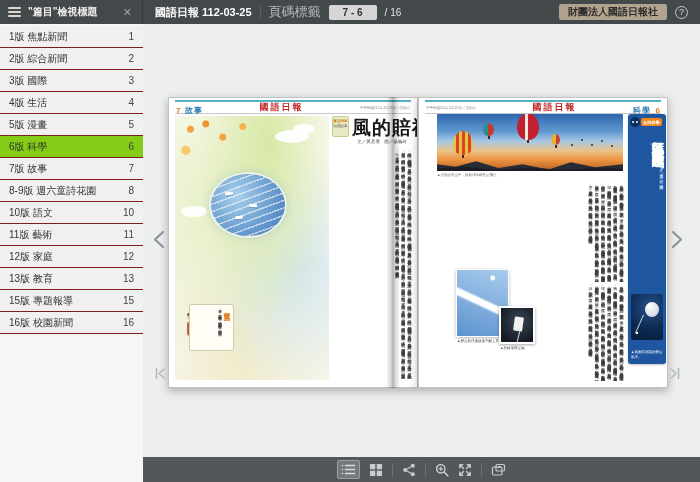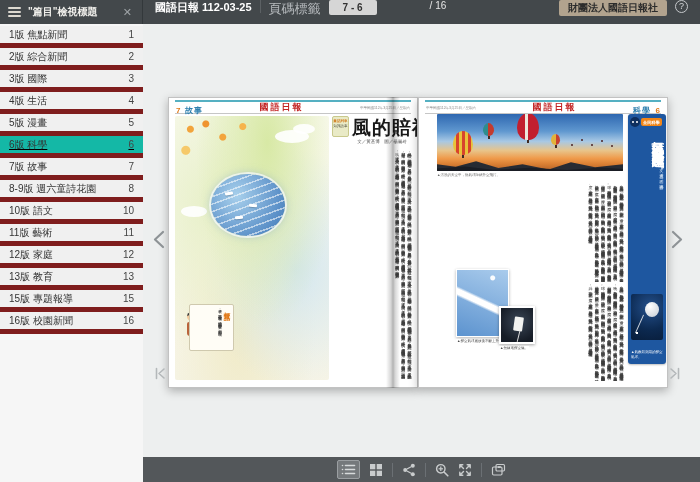--- a/index.html
+++ b/index.html
@@ -6,34 +6,34 @@
   html,body { width:700px; height:482px; overflow:hidden; font-family:"Liberation Sans", sans-serif; }
   #app { position:relative; width:700px; height:482px; background:#edefef; }
 
   
   .topbar { position:absolute; top:0; left:0; right:0; height:24px; background:#43484b; display:flex; z-index:30; }
   .topbar-left { flex:0 0 143px; display:flex; align-items:center; gap:7px; padding:0 8px; border-right:1px solid #33383b; }
   .hamb { display:flex; flex-direction:column; gap:2px; cursor:pointer; }
   .hamb i { display:block; width:13px; height:2px; background:#ddd9d0; border-radius:1px; }
   .toc-title { color:#f1f0ec; font-size:10px; font-weight:bold; white-space:nowrap; flex:1; }
   .x-close { color:#9fa4a7; font-size:11px; cursor:pointer; padding:0 2px; }
-  .topbar-main { flex:1; display:flex; align-items:flex-start; gap:8px; padding:0 12px; }
+  .topbar-main { flex:1; display:flex; align-items:center; gap:8px; padding:0 12px; }
   .doc-title { color:#ffffff; font-size:11px; font-weight:bold; white-space:nowrap; }
   .vdiv { width:1px; height:13px; background:#5c6164; }
   .page-label { color:#b6babd; font-size:13px; white-space:nowrap; }
   .page-input { width:48px; height:15px; background:#d6d6d6; border:none; border-radius:2px; text-align:center; font-size:10px; font-weight:bold; color:#333; font-family:"Liberation Sans",sans-serif; }
-  .page-total { color:#e6e6e6; font-size:10px;margin-left:45px; }
+  .page-total { color:#e6e6e6; font-size:10px; }
   .tb-spacer { flex:1; }
   .pub-btn { background:#b2a38e; color:#2c2c2c; font-size:10px; font-weight:bold; padding:2px 9px; border-radius:2px; height:16px; line-height:12px; cursor:pointer; white-space:nowrap; }
   .help-btn { width:13px; height:13px; border:1px solid #c6c9cb; border-radius:50%; color:#d5d8da; font-size:9px; line-height:11px; text-align:center; cursor:pointer; }
 
   
   .sidebar { position:absolute; left:0; top:24px; bottom:0; width:143px; background:#f6f6f6; z-index:20; padding-top:2px; }
-  .srow { height:22px; background:#f0f0f0; border-bottom:5px solid #7f1d1d; display:flex; align-items:center; padding:0 9px; cursor:pointer; }
-  .srow.sel { background:#14b8a6;text-decoration:underline; }
+  .srow { height:22px; background:#f0f0f0; border-bottom:1px solid #7f1d1d; display:flex; align-items:center; padding:0 9px; cursor:pointer; }
+  .srow.sel { background:#84cc16; }
   .slabel { font-size:10px; color:#333; flex:1; white-space:nowrap; overflow:hidden; }
   .snum { font-size:10px; color:#444; }
 
   
   .viewer { position:absolute; left:143px; top:24px; right:0; bottom:25px; background:#edefef; }
   .spread { position:absolute; left:25px; top:73px; display:flex; }
   .page { position:relative; width:250px; height:291px; background:#fff; border:1px solid #c2c2c2; box-shadow:0 3px 9px rgba(0,0,0,.28); overflow:hidden; }
   .gutter { position:absolute; left:243px; top:73px; width:14px; height:291px; z-index:5; pointer-events:none;
     background:linear-gradient(to right, rgba(0,0,0,0), rgba(0,0,0,.16) 35%, rgba(0,0,0,.30) 50%, rgba(0,0,0,.16) 65%, rgba(0,0,0,0)); }
 

